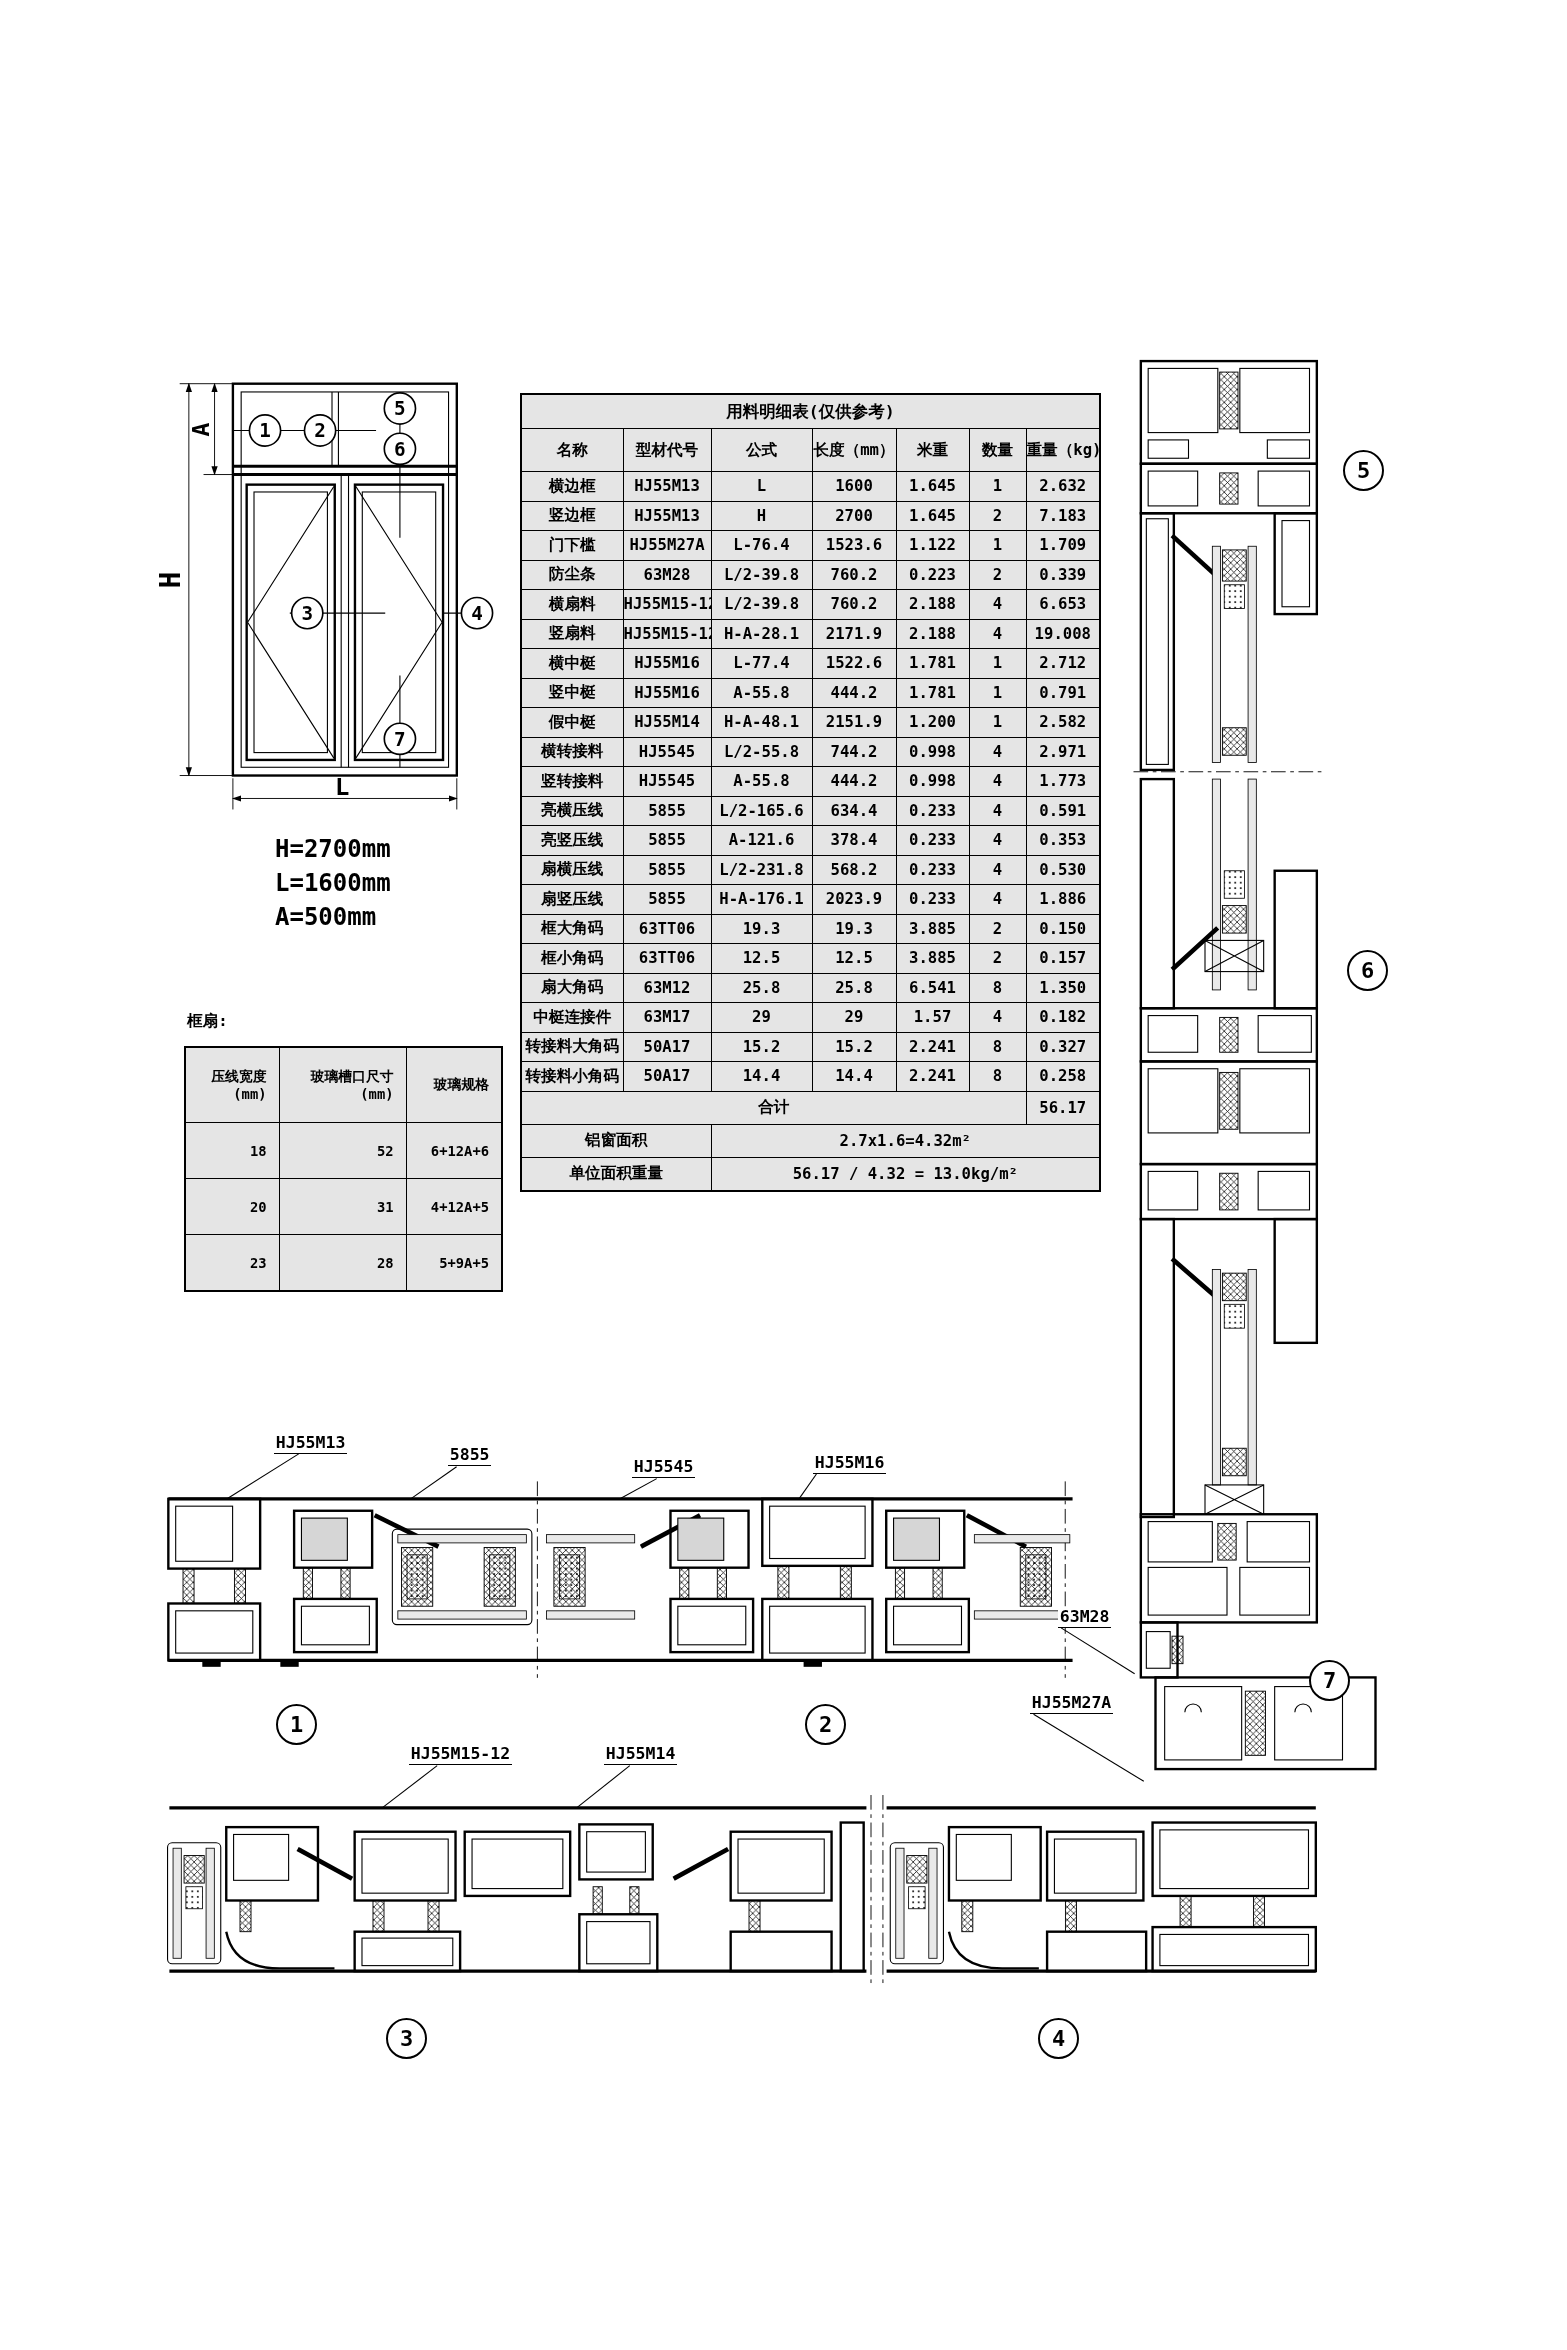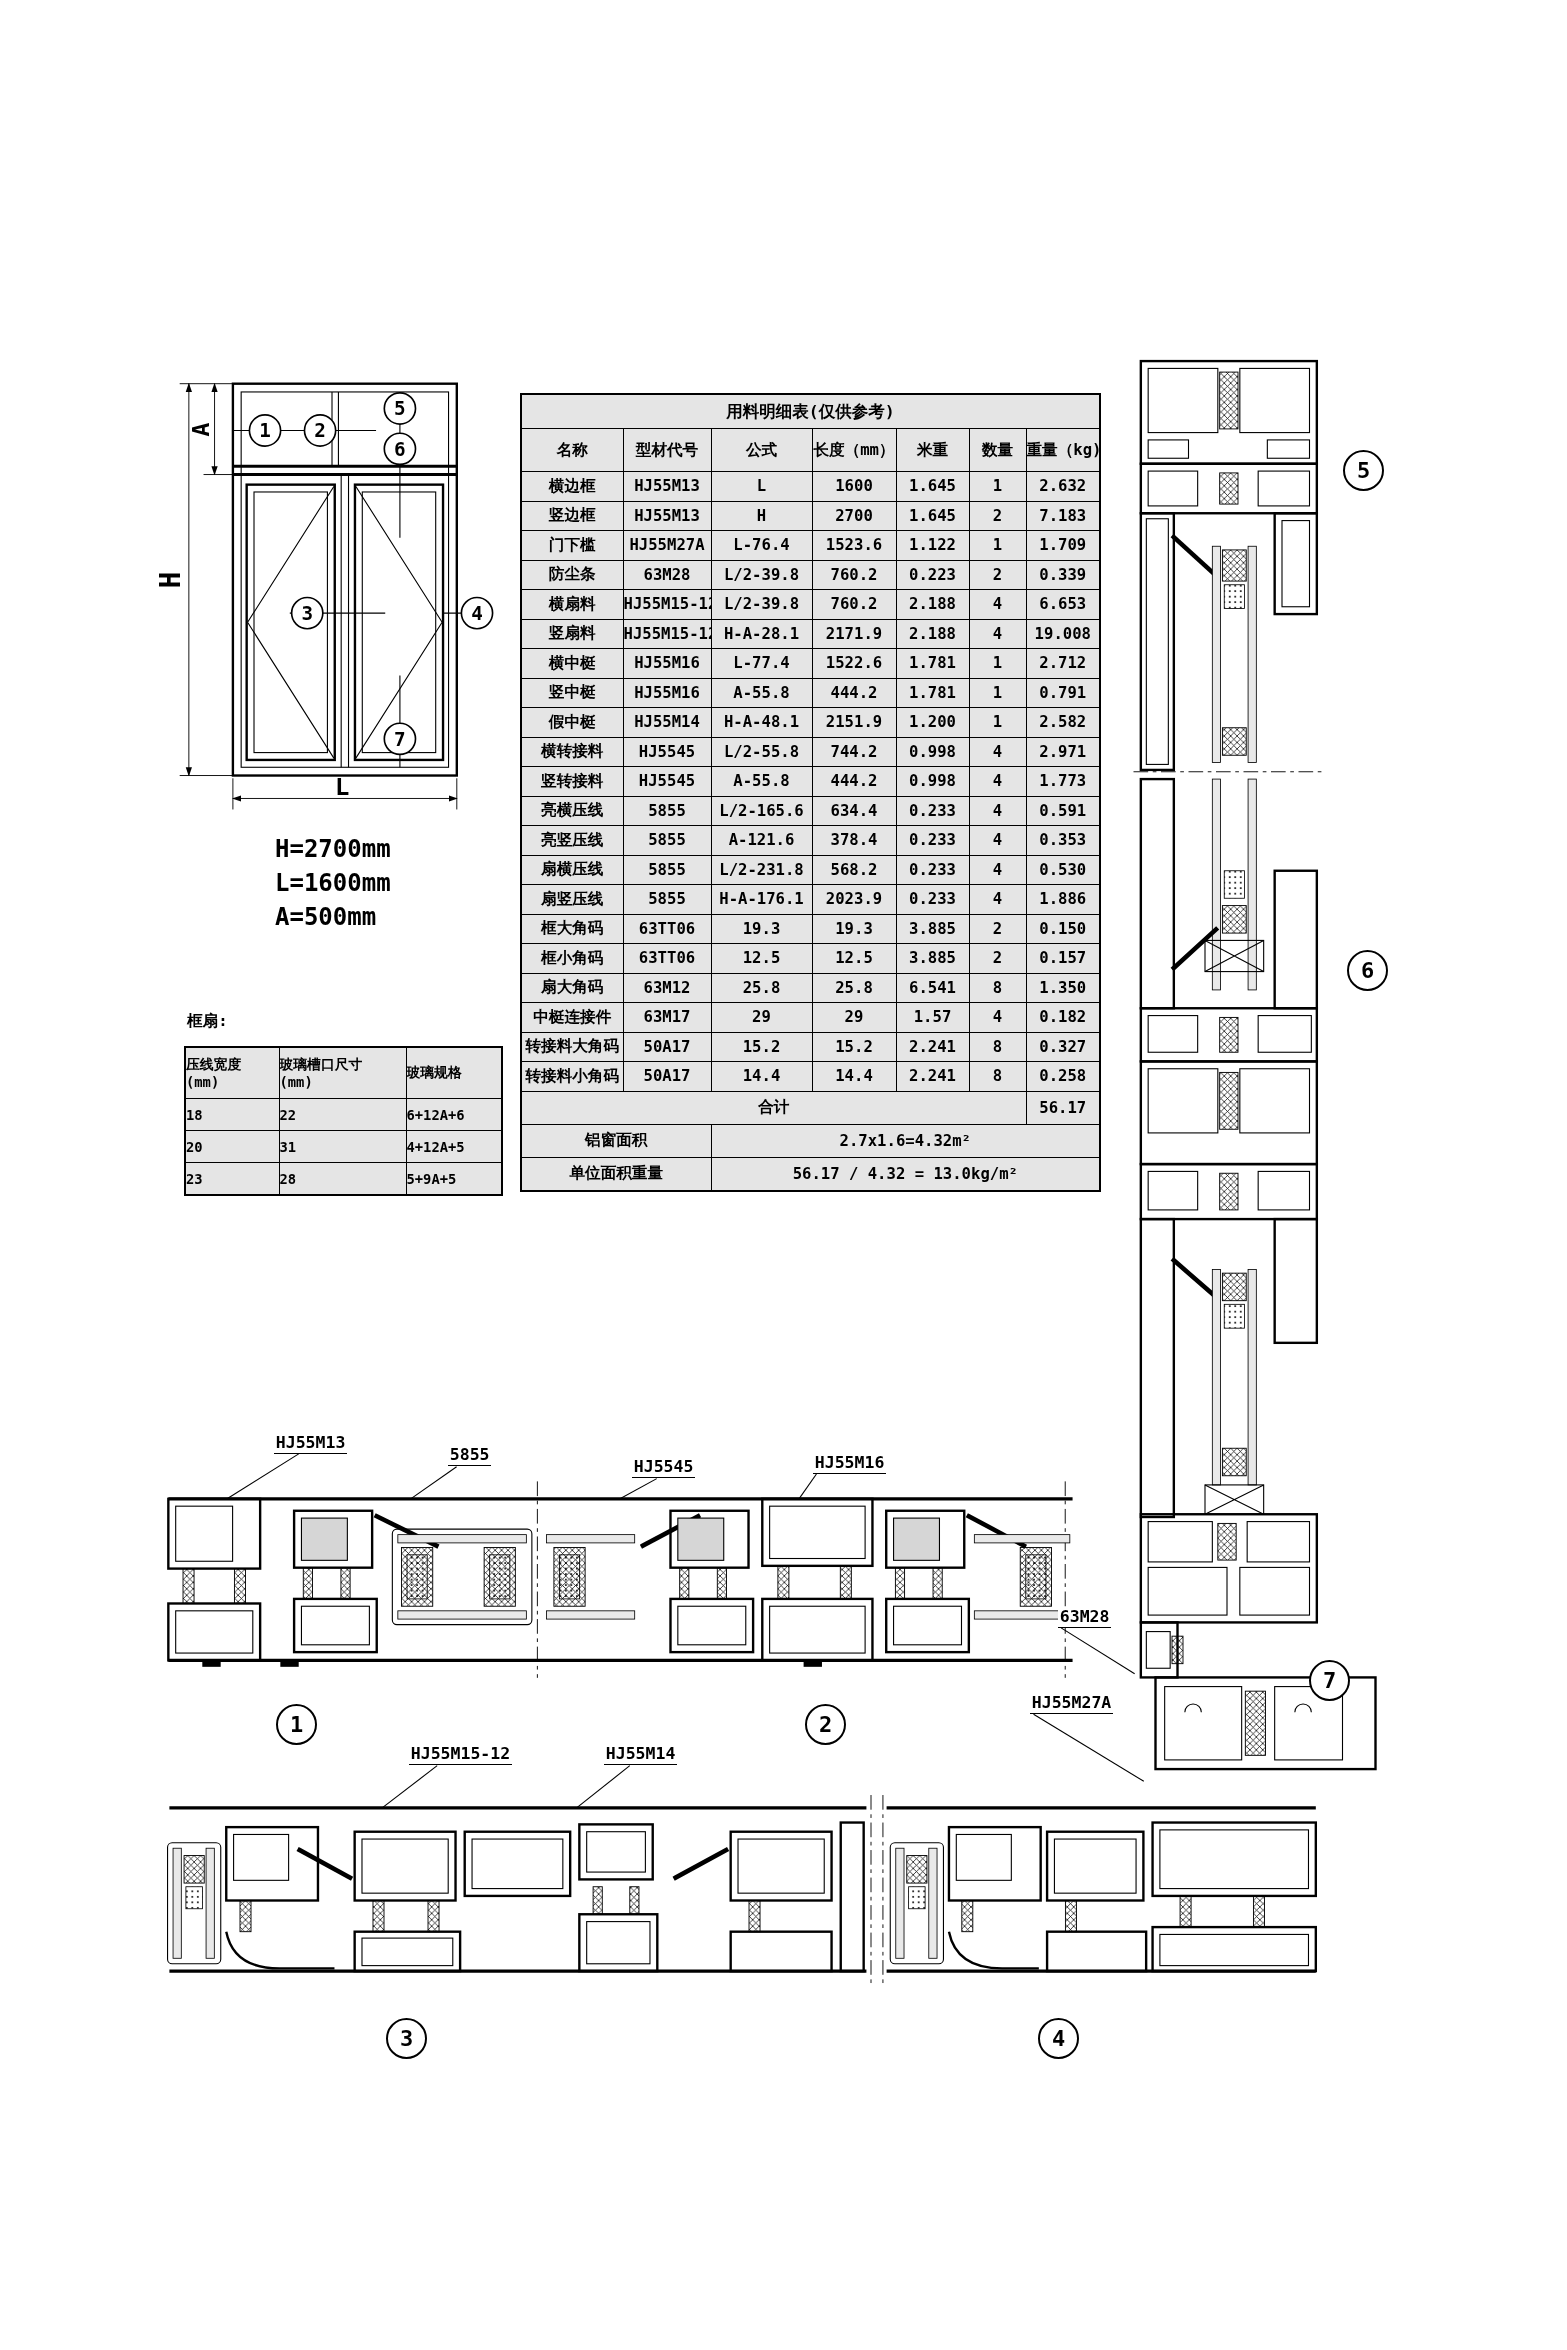--- a/index.html
+++ b/index.html
@@ -11,22 +11,22 @@
   table{border-collapse:collapse;table-layout:fixed;background:#e5e5e5}
   table.mat{position:absolute;left:520px;top:393px;width:579px;border:2.8px solid #000}
   table.mat td,table.mat th{border:1.8px solid #000;text-align:center;vertical-align:middle;
       font:bold 15.6px "DejaVu Sans Mono","DejaVu Sans",sans-serif;padding:0;overflow:hidden;white-space:nowrap}
   table.mat tr.ttl td{height:33px;font-size:16.5px}
   table.mat tr.hdr th{height:42px}
   table.mat tbody tr td{height:28.5px}
   table.mat tr.ft td{height:32px}
 
   table.fs{position:absolute;left:184px;top:1046px;width:317px;border:2.8px solid #000}
-  table.fs th,table.fs td{border:1.8px solid #000;text-align:left;vertical-align:middle;
-      font:bold 13.8px "DejaVu Sans Mono","DejaVu Sans",sans-serif;padding:0;white-space:pre-line}
+  table.fs th,table.fs td{border:1.8px solid #000;text-align:right;vertical-align:middle;
+      font:bold 13.8px "DejaVu Sans Mono","DejaVu Sans",sans-serif;padding:12px;white-space:pre-line}
   table.fs th{height:50px}
   table.fs td{height:31px}
   .fs-title{position:absolute;left:187px;top:1011px;font:bold 15.6px "DejaVu Sans Mono","DejaVu Sans",sans-serif}
 
   
   .dimnote{position:absolute;left:275px;top:832px;font:bold 24px "DejaVu Sans Mono","DejaVu Sans",sans-serif;
            line-height:34px;white-space:pre}
   .lbl{position:absolute;font:bold 16.5px "DejaVu Sans Mono","DejaVu Sans",sans-serif;
        border-bottom:1.8px solid #000;padding:0 1.8px 0.9px 1.8px;white-space:nowrap;background:#fff}
   .bln{position:absolute;width:37px;height:37px;border:2.2px solid #000;border-radius:50%;
@@ -144,21 +144,21 @@
 (mm)</th>
           <th>玻璃槽口尺寸
 (mm)</th>
           <th>玻璃规格</th>
         </tr>
     </thead>
     <tbody>
 
         <tr>
           <td>18</td>
-          <td>22</td>
+          <td>52</td>
           <td>6+12A+6</td>
         </tr>
 
         <tr>
           <td>20</td>
           <td>31</td>
           <td>4+12A+5</td>
         </tr>
 
         <tr>

